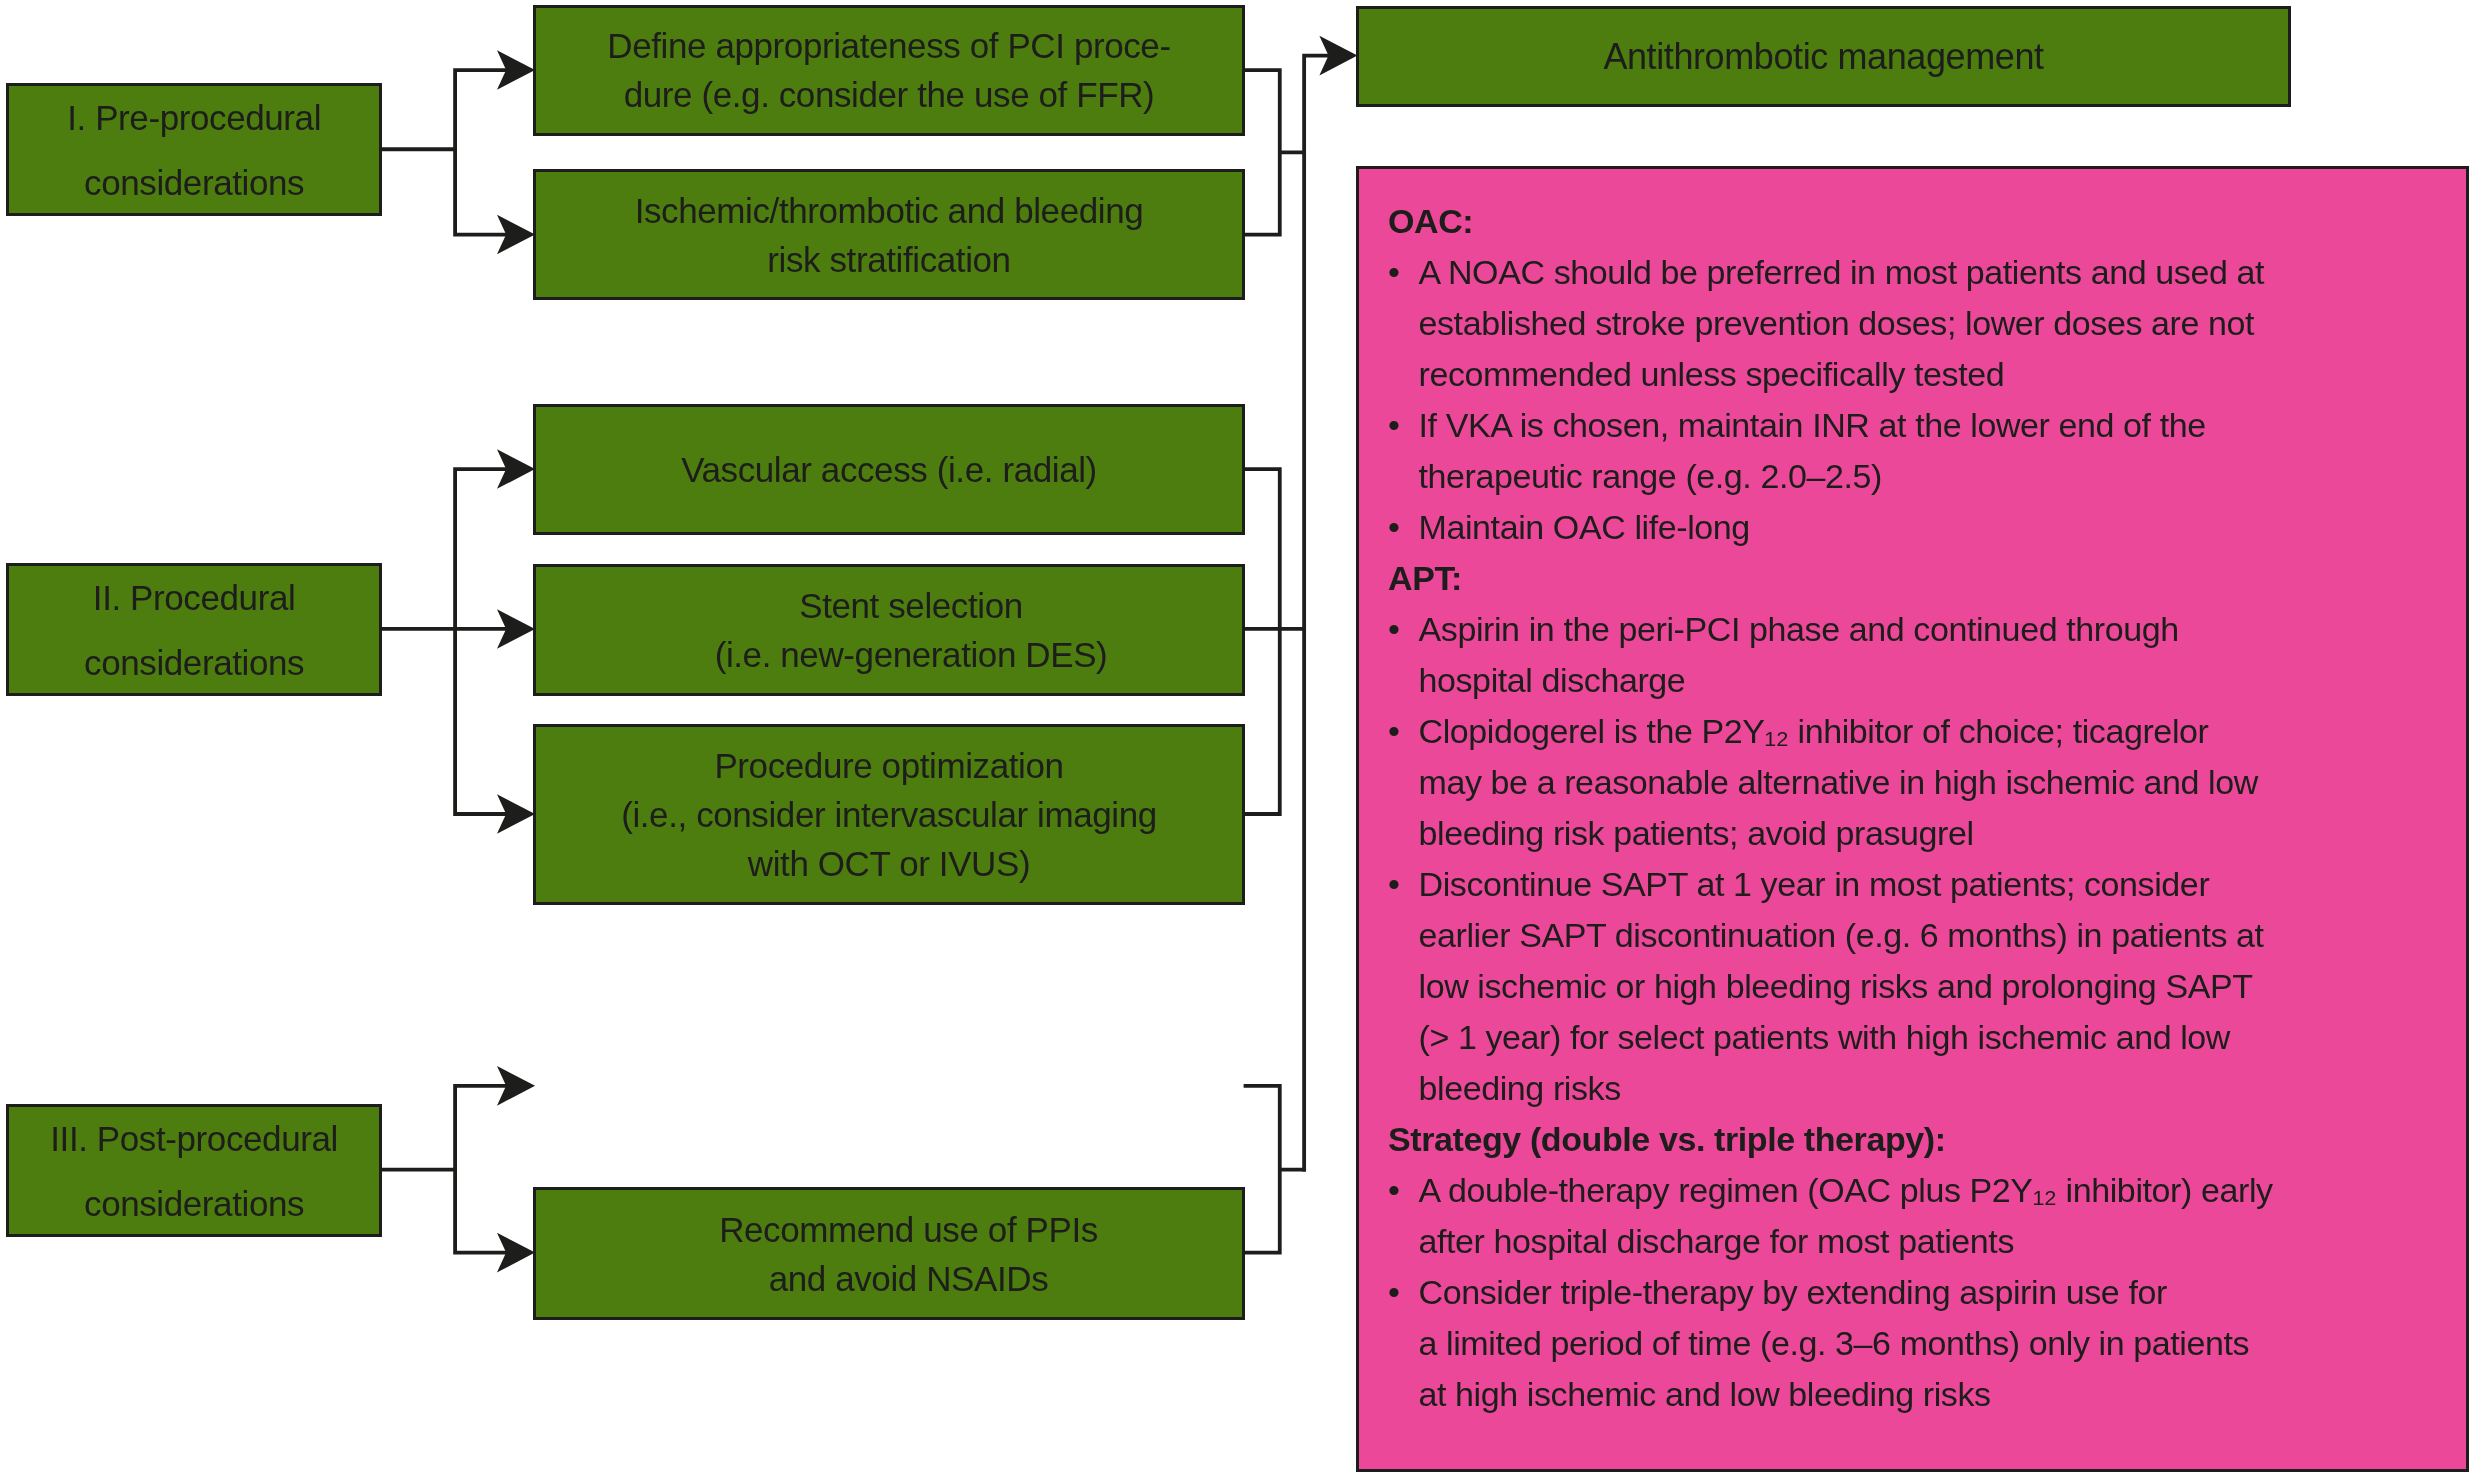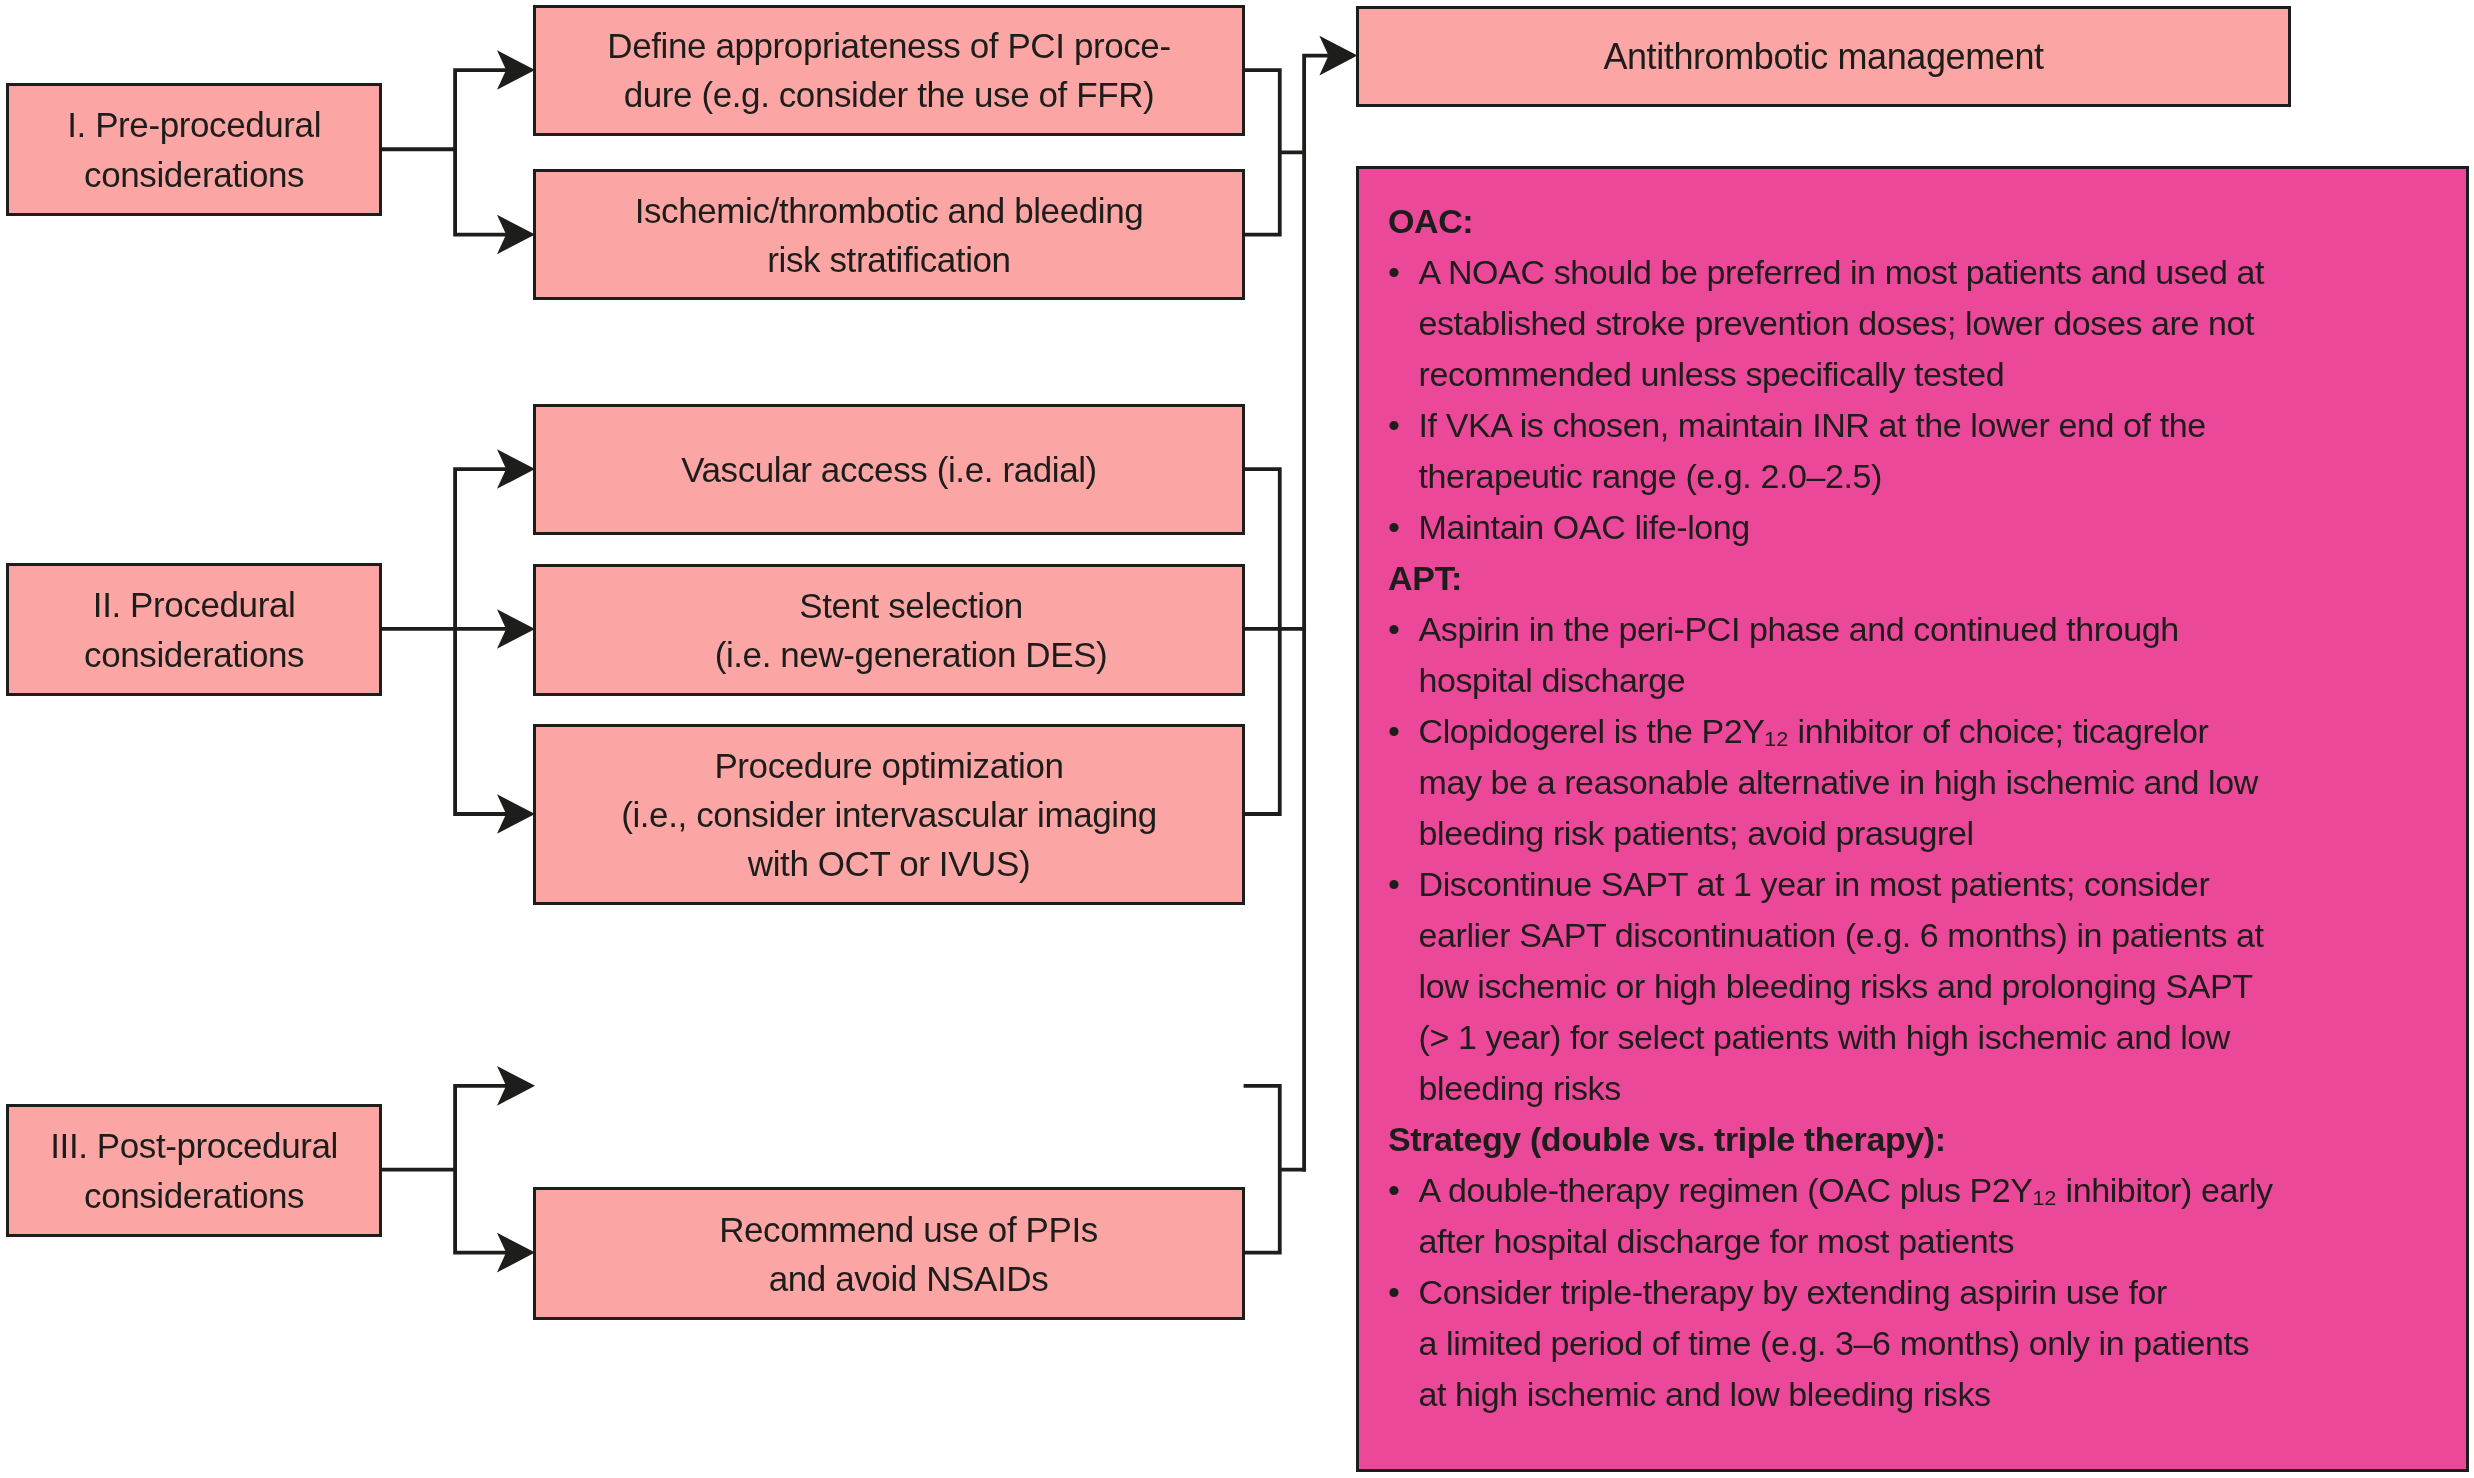--- a/index.html
+++ b/index.html
@@ -14,30 +14,30 @@
   }
   .connectors {
     position: absolute;
     left: 0; top: 0;
     width: 2475px; height: 1478px;
   }
   .box {
     position: absolute;
     box-sizing: border-box;
     border: 3.8px solid #1d1d1b;
-    background: #fca5a5;
+    background: #4d7c0f;
     display: flex;
     align-items: center;
     justify-content: center;
     text-align: center;
     white-space: pre-line;
   }
   .stage-box {
     font-size: 35px;
-    line-height: 50px;
+    line-height: 65px;
     letter-spacing: -0.4px;
   }
   .action-box {
     font-size: 35px;
     line-height: 49px;
     letter-spacing: -0.4px;
   }
   .title-box {
     font-size: 36px;
     letter-spacing: -0.4px;

